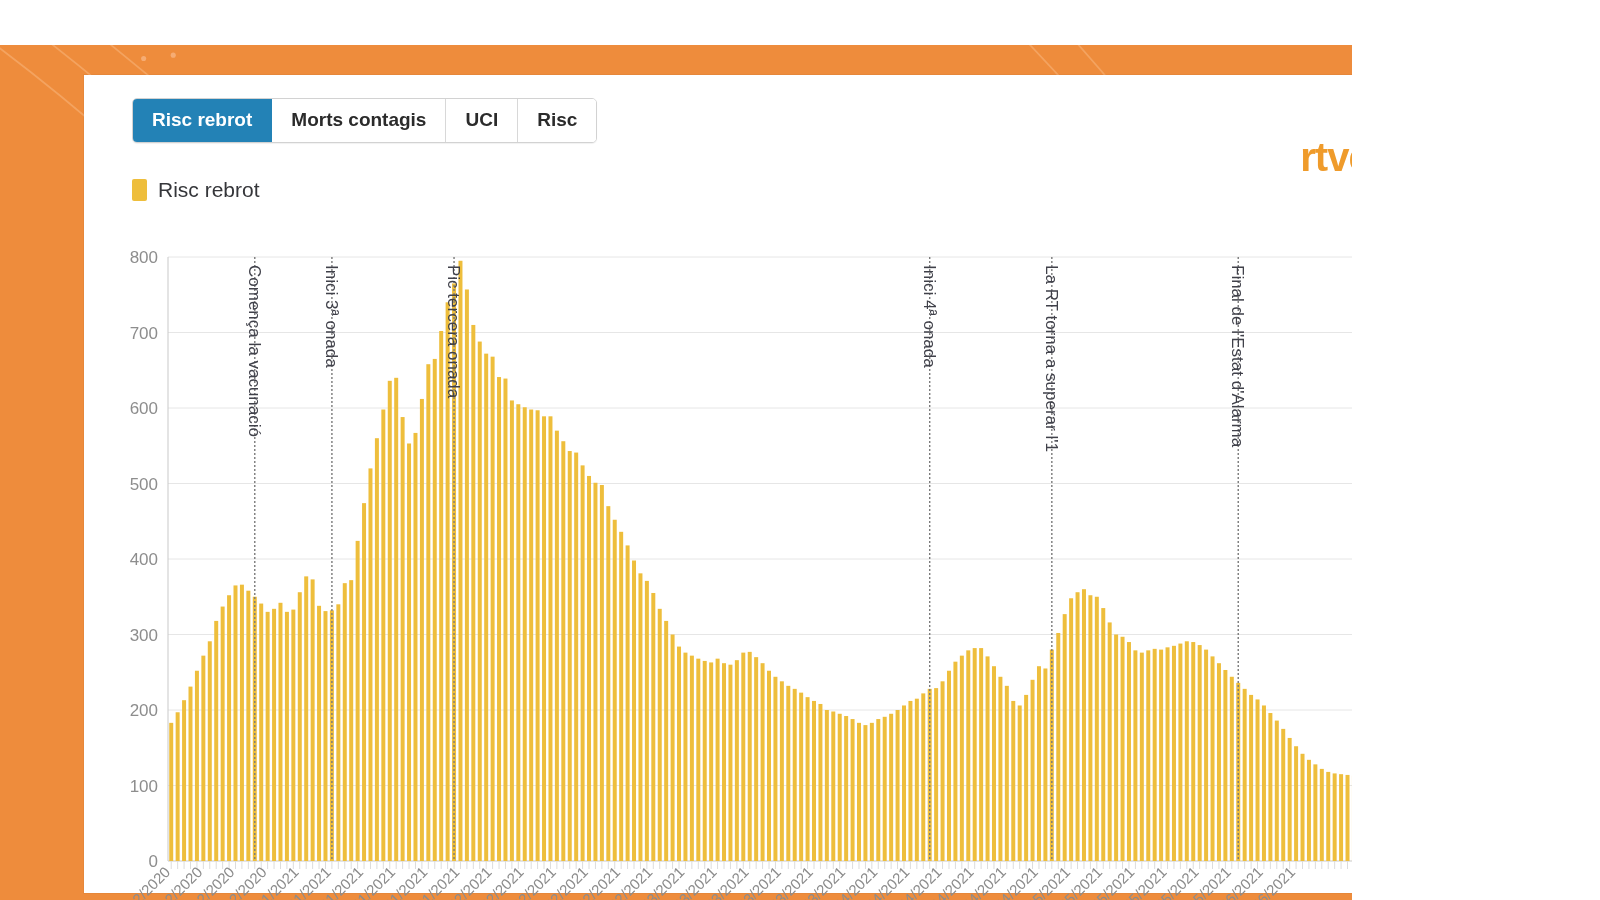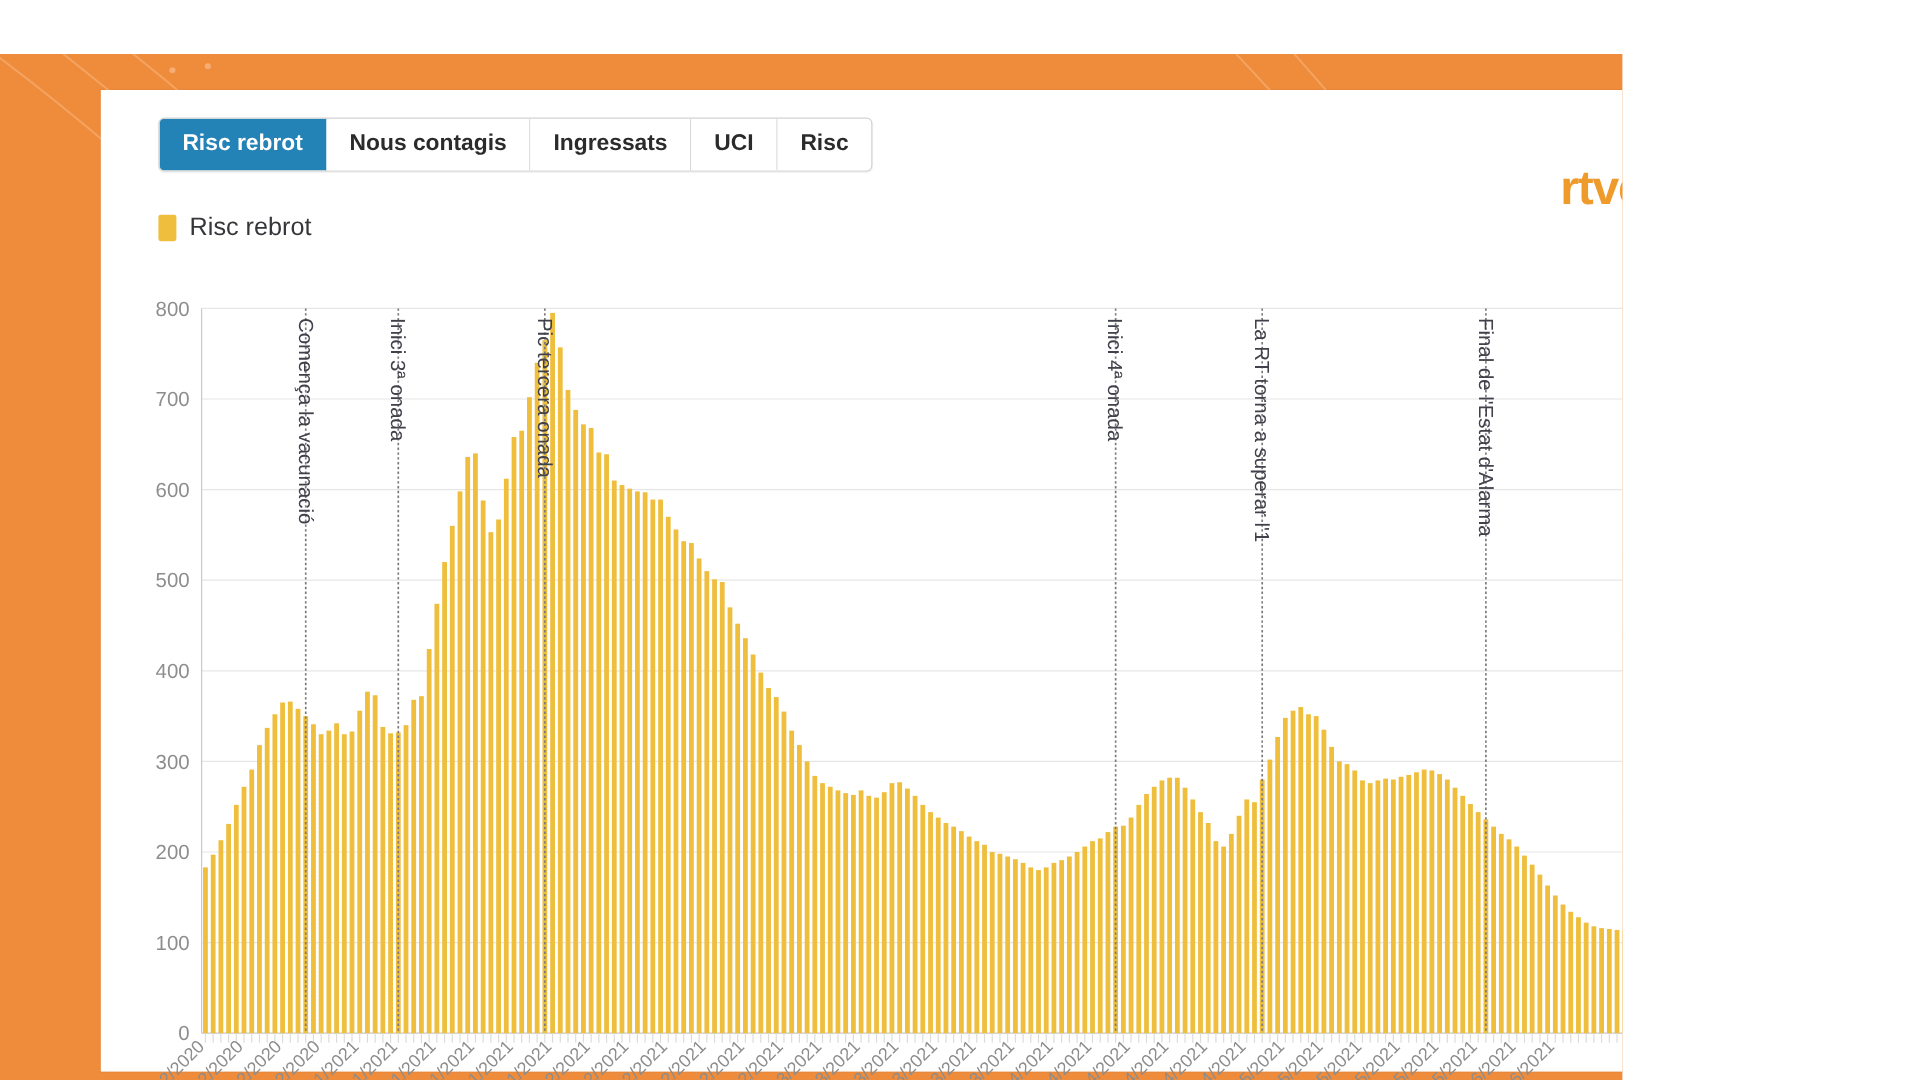--- a/index.html
+++ b/index.html
@@ -168,22 +168,21 @@
       <circle cx="1476" cy="860" r="3"></circle>
       <circle cx="170" cy="16" r="3"></circle>
       <circle cx="205" cy="12" r="3"></circle>
     </g>
   </svg>
 
   <div id="card">
 
     <div id="tabbar">
       <div class="tab active">Risc rebrot</div>
-      <div class="tab">Nous contagis</div>
-      <div class="tab">Ingressats</div>
+      <div class="tab">Morts contagis</div>
       <div class="tab">UCI</div>
       <div class="tab">Risc</div>
     </div>
 
     <div id="legend">
       <span id="legend-swatch"></span>
       <span id="legend-label">Risc rebrot</span>
     </div>
 
     <div id="logo">

